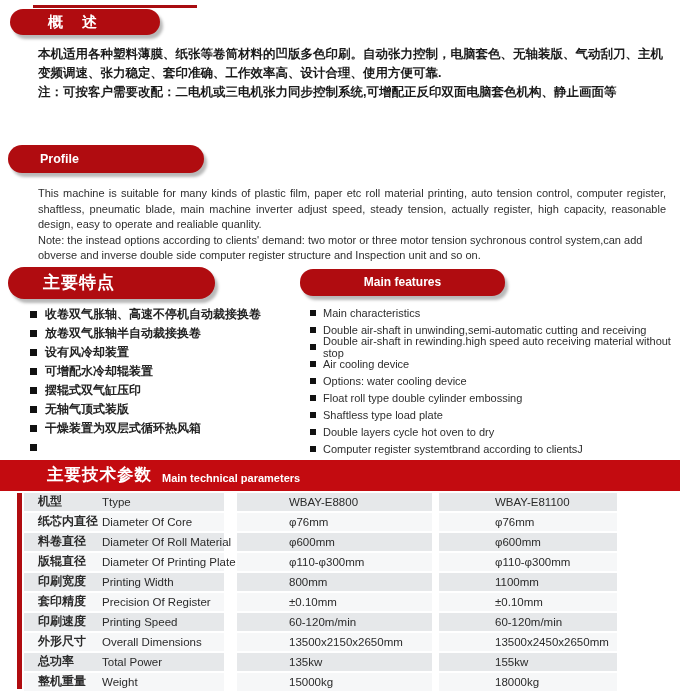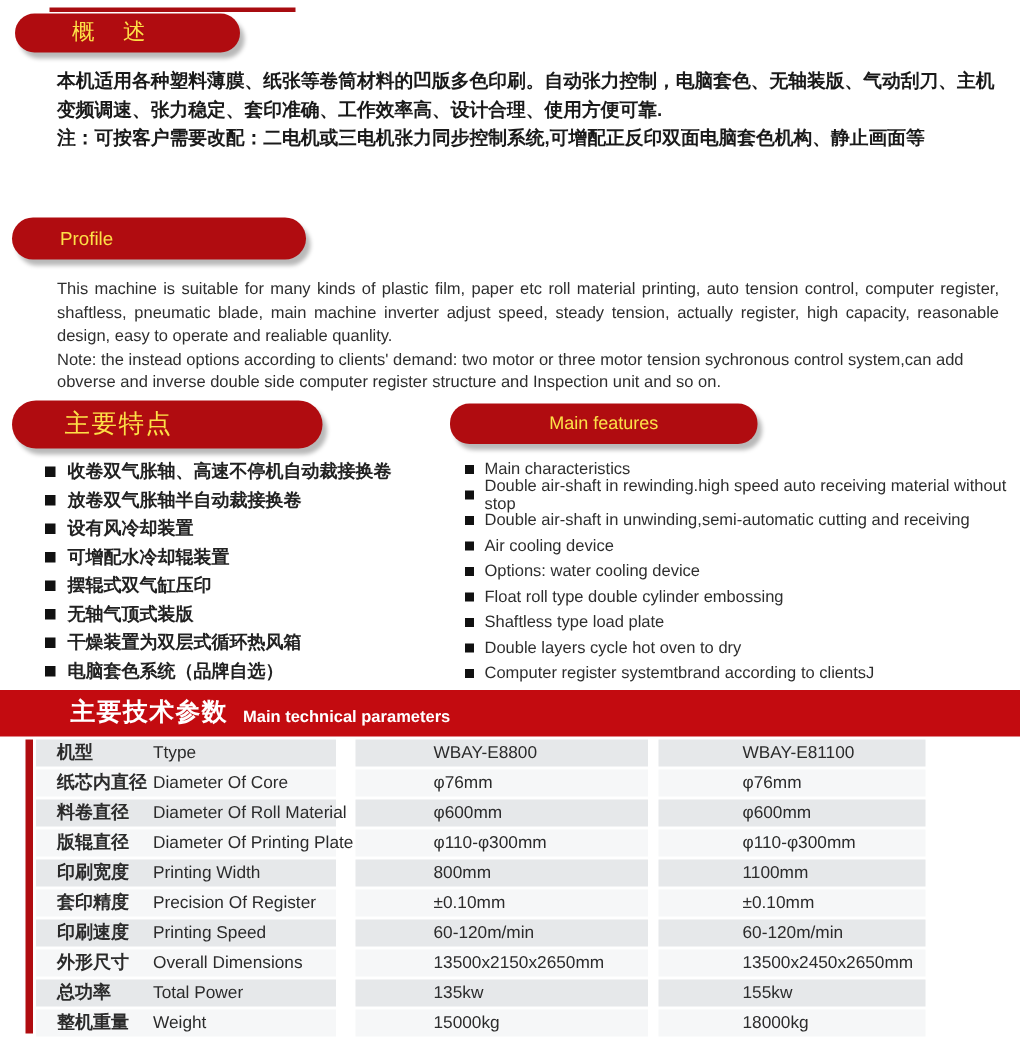--- a/index.html
+++ b/index.html
@@ -4,21 +4,21 @@
 <style>
   * { margin:0; padding:0; box-sizing:border-box; }
   html,body { background:#ffffff; }
   body {
     width:680px; height:700px; position:relative; overflow:hidden;
     font-family:"Liberation Sans","DejaVu Sans",sans-serif;
     color:#1c1c1c;
   }
   .top-line { position:absolute; top:5px; left:33px; width:164px; height:3px; background:#a80c10; }
   .pill {
-    background:#b00c10; color:#fde047; font-weight:normal;
+    background:#b00c10; color:#ffffff; font-weight:bold;
     border-radius:16px; box-shadow:3px 4px 3px rgba(0,0,0,0.28);
     position:relative;
   }
   .pill-overview { margin:9px 0 0 10px; width:150px; height:26px; line-height:26px;
     font-size:15px; padding-left:38px; letter-spacing:2px; border-radius:13px; }
   .para-cn { margin:10px 8px 0 38px; font-size:12.5px; line-height:19px; font-weight:bold; color:#1a1a1a; }
   .note-cn { margin:0 8px 0 38px; font-size:12.5px; line-height:19px; font-weight:bold; color:#1a1a1a; }
   .pill-profile { margin:43px 0 0 8px; width:196px; height:28px; line-height:28px;
     font-size:12.5px; padding-left:32px; border-radius:14px; }
   .para-en { margin:13px 14px 0 38px; font-size:11px; line-height:15.5px; text-align:justify; color:#2e2e2e; }
@@ -104,35 +104,34 @@
     <div class="feat-item">
         <span class="sq"></span>
         <span>无轴气顶式装版</span>
       </div>
     <div class="feat-item">
         <span class="sq"></span>
         <span>干燥装置为双层式循环热风箱</span>
       </div>
     <div class="feat-item">
         <span class="sq"></span>
-        <span>电脑套色系统（品牌自选）</span>
       </div>
   </div>
   <div class="col-en">
     <div class="feat-item">
         <span class="sq"></span>
         <span>Main characteristics</span>
       </div>
     <div class="feat-item">
         <span class="sq"></span>
+        <span>Double air-shaft in unwinding,semi-automatic cutting and receiving</span>
+      </div>
+    <div class="feat-item">
+        <span class="sq"></span>
         <span>Double air-shaft in rewinding.high speed auto receiving material without stop</span>
-      </div>
-    <div class="feat-item">
-        <span class="sq"></span>
-        <span>Double air-shaft in unwinding,semi-automatic cutting and receiving</span>
       </div>
     <div class="feat-item">
         <span class="sq"></span>
         <span>Air cooling device</span>
       </div>
     <div class="feat-item">
         <span class="sq"></span>
         <span>Options: water cooling device</span>
       </div>
     <div class="feat-item">

